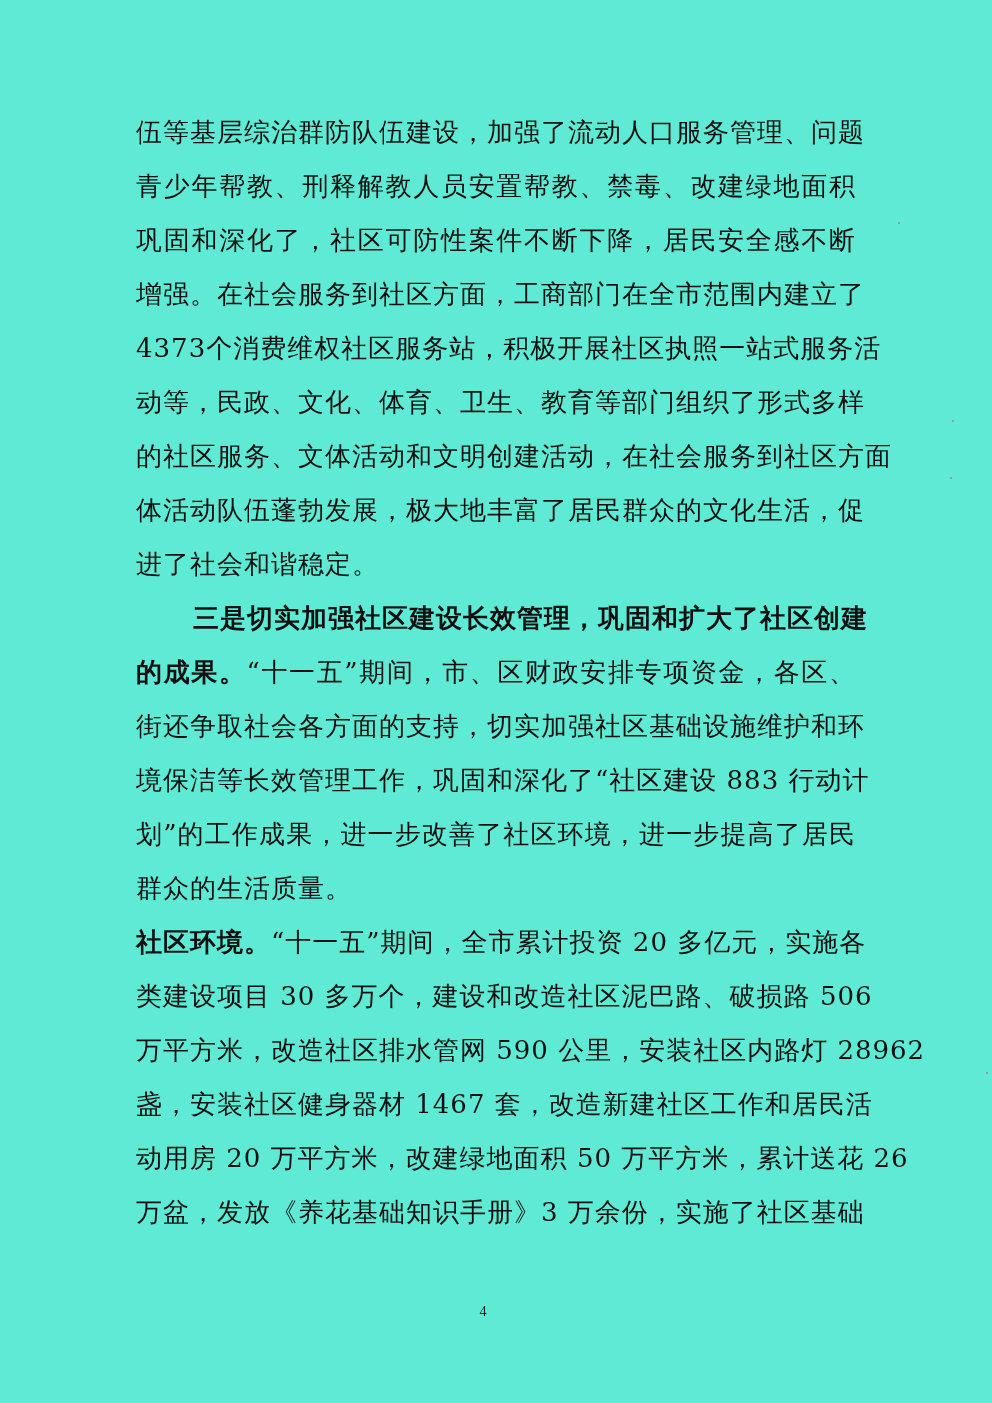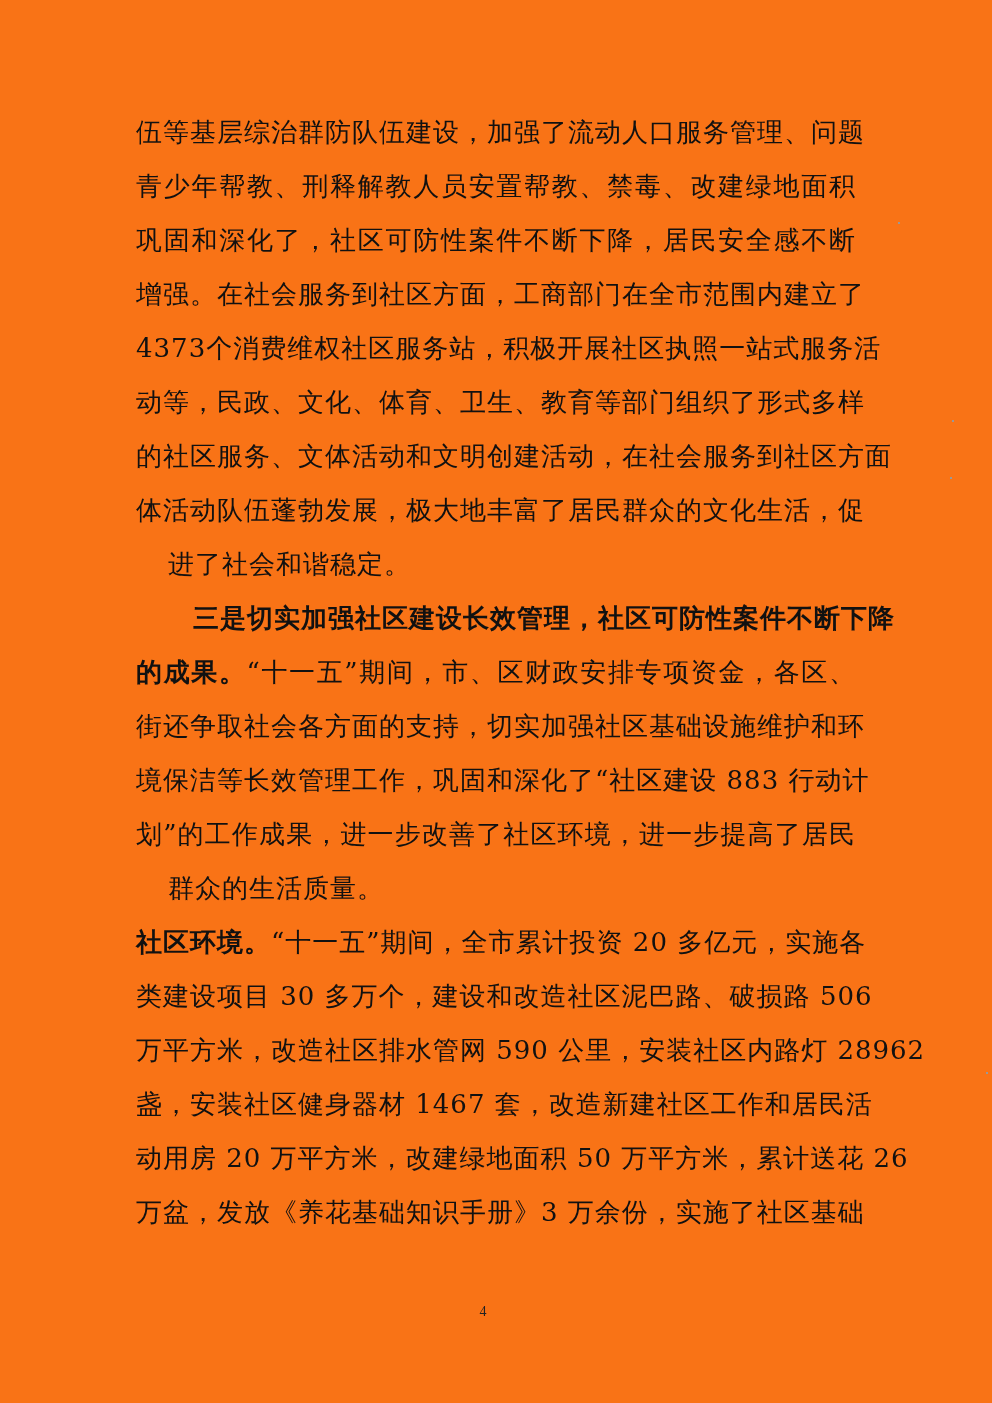--- a/index.html
+++ b/index.html
@@ -13,21 +13,21 @@
     position: relative;
     overflow: hidden;
     font-family: "DejaVu Serif", "Liberation Serif", serif;
     color: #111111;
   }
   .page {
     position: absolute;
     left: 0; top: 0;
     width: 992px;
     height: 1403px;
-    background: #f97316;
+    background: #5eead4;
   }
   .text-block {
     position: absolute;
     left: 136px;
     top: 105px;
     width: 720px;
   }
   .paragraph {
     margin: 0;
   }
@@ -36,21 +36,20 @@
     height: 54px;
     line-height: 54px;
     font-size: 26px;
     white-space: nowrap;
     text-align: justify;
     text-align-last: justify;
     letter-spacing: 1px;
   }
   .line.last {
     text-align-last: left;
-    margin-left: 32px;
   }
   .line.indent {
     padding-left: 57px;
   }
   .bold {
     font-weight: bold;
   }
   .page-number {
     position: absolute;
     left: 476px;
@@ -79,21 +78,21 @@
       <span class="line">巩固和深化了，社区可防性案件不断下降，居民安全感不断</span>
       <span class="line">增强。在社会服务到社区方面，工商部门在全市范围内建立了</span>
       <span class="line">4373个消费维权社区服务站，积极开展社区执照一站式服务活</span>
       <span class="line">动等，民政、文化、体育、卫生、教育等部门组织了形式多样</span>
       <span class="line">的社区服务、文体活动和文明创建活动，在社会服务到社区方面</span>
       <span class="line">体活动队伍蓬勃发展，极大地丰富了居民群众的文化生活，促</span>
       <span class="line last">进了社会和谐稳定。</span>
     </div>
 
     <div class="paragraph">
-      <span class="line indent bold">三是切实加强社区建设长效管理，社区可防性案件不断下降</span>
+      <span class="line indent bold">三是切实加强社区建设长效管理，巩固和扩大了社区创建</span>
       <span class="line"><b>的成果。</b><span>“十一五”期间，市、区财政安排专项资金，各区、</span></span>
       <span class="line">街还争取社会各方面的支持，切实加强社区基础设施维护和环</span>
       <span class="line">境保洁等长效管理工作，巩固和深化了“社区建设 883 行动计</span>
       <span class="line">划”的工作成果，进一步改善了社区环境，进一步提高了居民</span>
       <span class="line last">群众的生活质量。</span>
     </div>
 
     <div class="paragraph">
       <span class="line"><b>社区环境。</b><span>“十一五”期间，全市累计投资 20 多亿元，实施各</span></span>
       <span class="line">类建设项目  30  多万个，建设和改造社区泥巴路、破损路  506</span>

